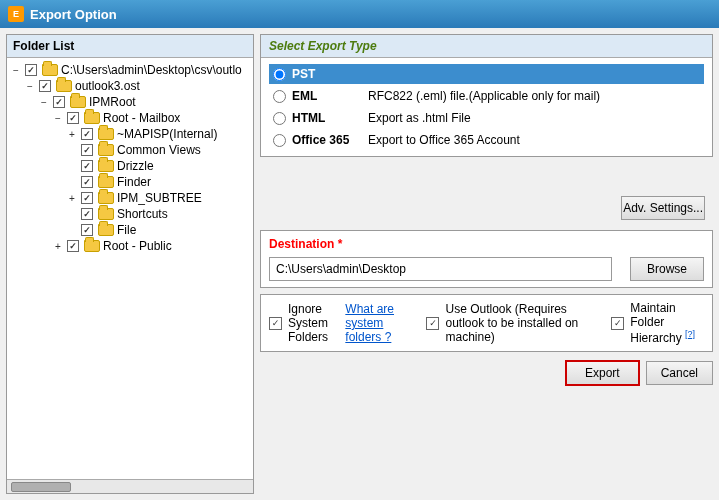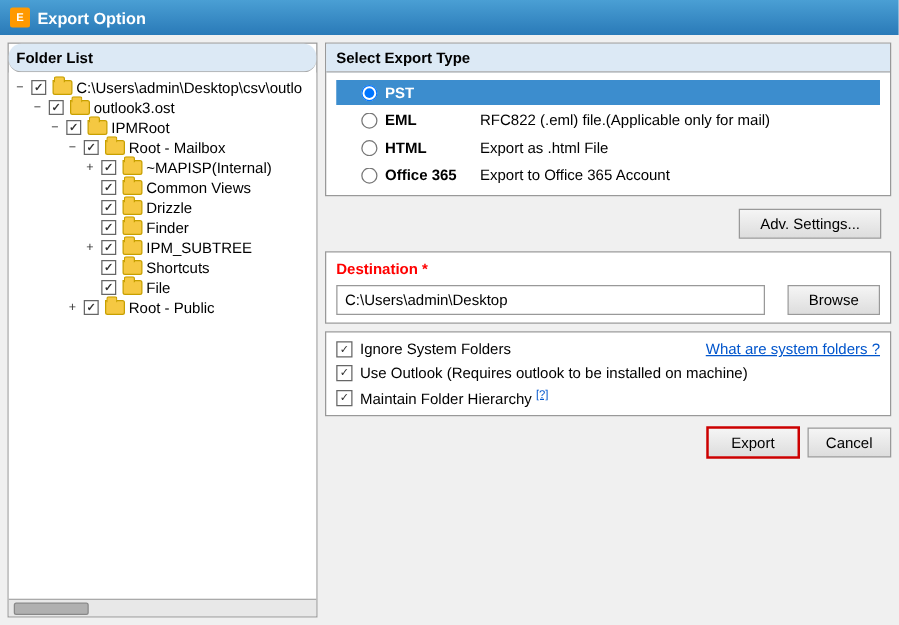--- a/index.html
+++ b/index.html
@@ -38,21 +38,20 @@
       display: flex;
       flex-direction: column;
     }
     .panel-header {
       background: #dce9f5;
       padding: 4px 6px;
       font-weight: bold;
       font-size: 12px;
       border-bottom: 1px solid #aaa;
       color: #000;
-      border-radius: 10px;
     }
     .tree-container {
       flex: 1;
       overflow-y: auto;
       overflow-x: auto;
       padding: 4px 2px;
       background: white;
     }
     .tree-item {
       display: flex;
@@ -130,32 +129,33 @@
       background: white;
       border: 1px solid #999;
       padding: 0;
     }
     .section-header {
       background: #dce9f5;
       padding: 4px 8px;
       font-weight: bold;
       font-size: 12px;
       border-bottom: 1px solid #aaa;
-      color: #000000;
+      color: #4d7c0f;
+      font-style: italic;
     }
     .export-options {
       padding: 6px 8px;
       display: flex;
       flex-direction: column;
       gap: 2px;
     }
     .export-option {
       display: flex;
       align-items: center;
-      padding: 3px 20px;
+      padding: 3px 4px;
       cursor: pointer;
       gap: 6px;
     }
     .export-option.selected {
       background: #3c8dce;
       color: white;
     }
     .export-option input[type="radio"] {
       margin: 0;
       flex-shrink: 0;
@@ -174,24 +174,25 @@
     }
 
     .adv-settings-row {
       display: flex;
       justify-content: flex-end;
       padding: 4px 8px;
     }
     .btn {
       background: linear-gradient(to bottom, #f5f5f5, #ddd);
       border: 1px solid #999;
-      padding: 4px 16px;
-      font-size: 12px;
-      cursor: pointer;
-      color: #000;
+      padding: 4px 1px;
+      font-size: 12px;
+      cursor: pointer;
+      color: #000;
+      margin-top: 29px;
     }
 
     .destination-section {
       background: white;
       border: 1px solid #999;
       padding: 6px 8px;
     }
     .dest-label {
       font-size: 12px;
       font-weight: bold;
@@ -219,21 +220,21 @@
       font-size: 12px;
       cursor: pointer;
       white-space: nowrap;
     }
 
     .options-section {
       background: white;
       border: 1px solid #999;
       padding: 6px 8px;
       display: flex;
-      flex-direction: column;
+      flex-direction: row;
       gap: 5px;
     }
     .option-row {
       display: flex;
       align-items: center;
       justify-content: space-between;
     }
     .option-row-left {
       display: flex;
       align-items: center;

